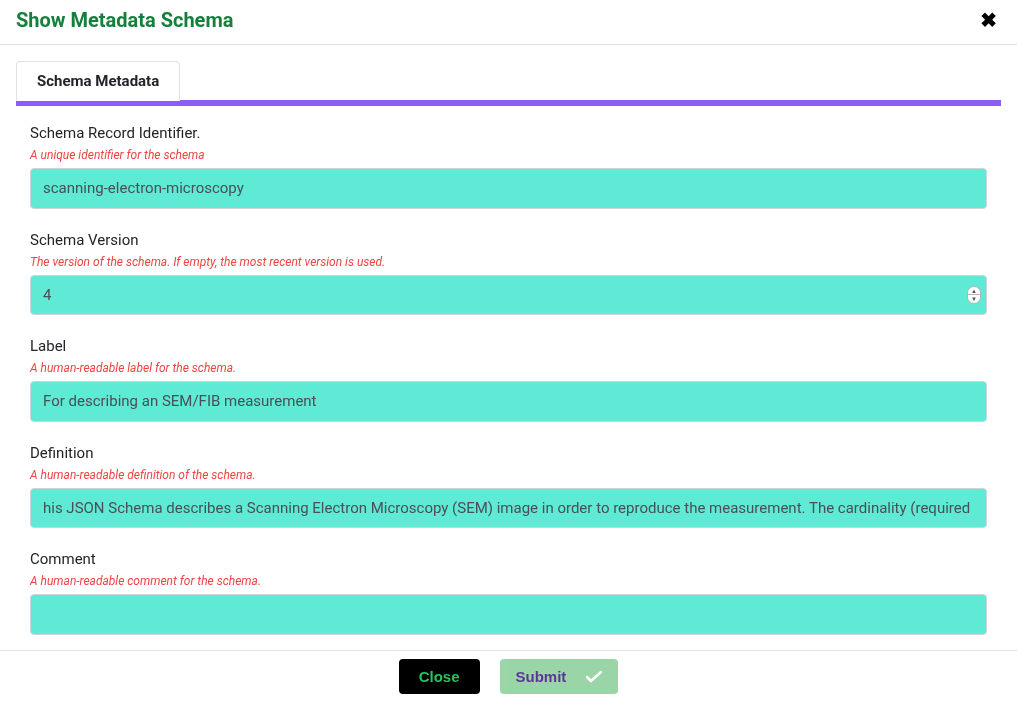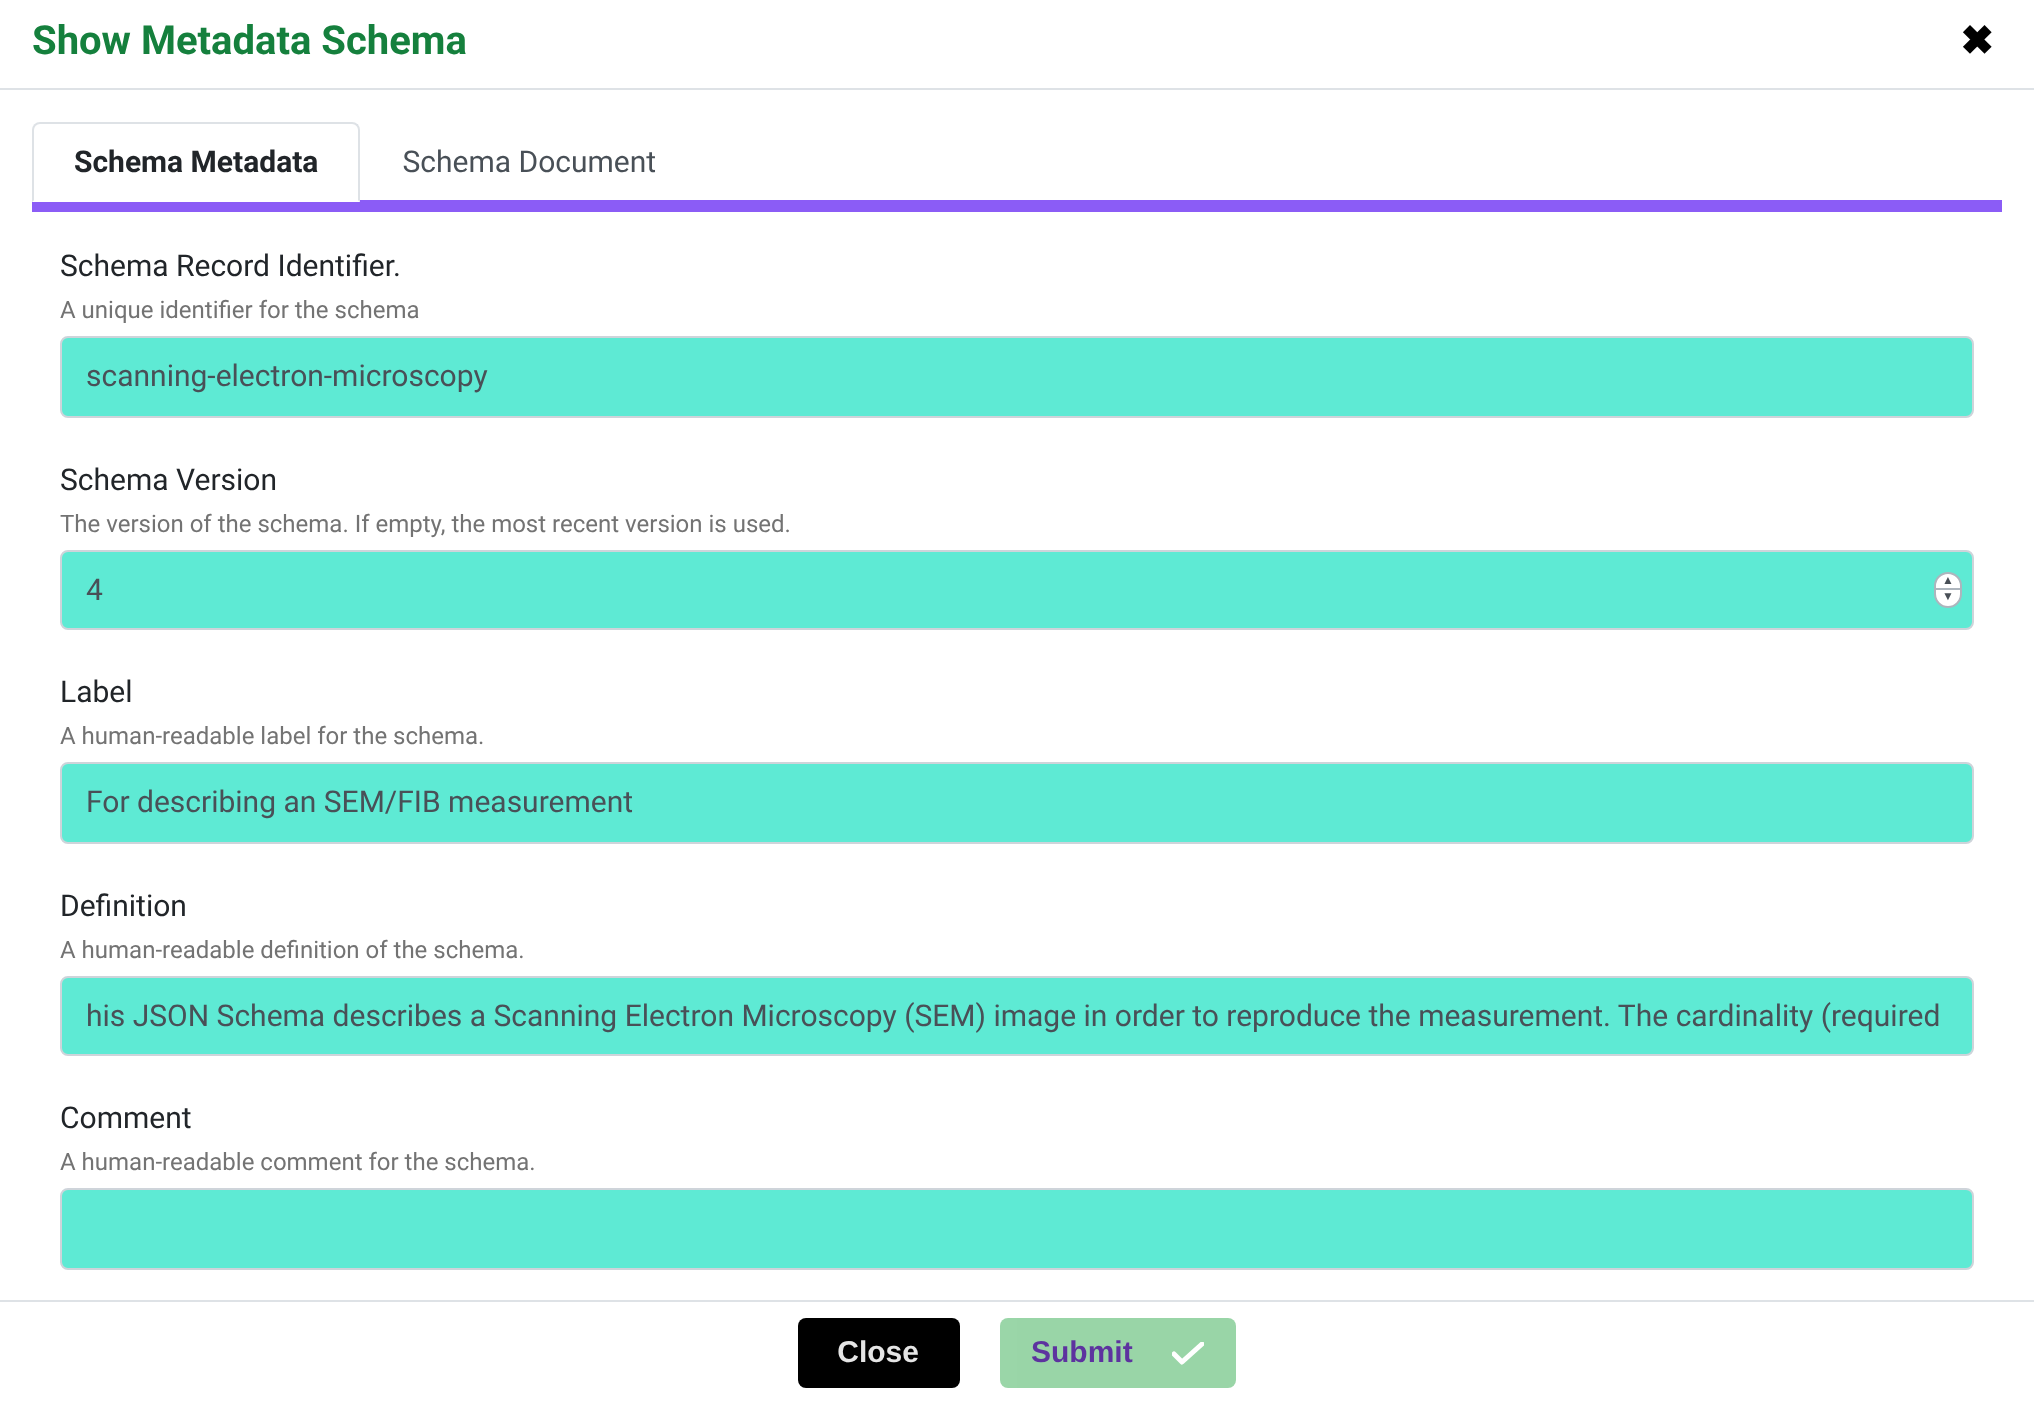--- a/index.html
+++ b/index.html
@@ -75,22 +75,23 @@
     .form-label {
       display: block;
       font-size: 15px;
       color: #212529;
       margin-bottom: 6px;
       font-weight: 400;
     }
     .form-hint {
       display: block;
       font-size: 12px;
-      color: #737373;
+      color: #ef4444;
       margin-bottom: 6px;
+      font-style: italic;
     }
     .form-input {
       width: 100%;
       padding: 8px 12px;
       font-size: 15px;
       color: #495057;
       background: #5eead4;
       border: 1px solid #ced4da;
       border-radius: 4px;
       line-height: 1.5;
@@ -150,21 +151,21 @@
       border-radius: 4px;
       border: none;
       cursor: pointer;
       display: inline-flex;
       align-items: center;
       gap: 20px;
       line-height: 1.3;
     }
     .btn-close {
       background: #000;
-      color: #e5e5e5;
+      color: #22c55e;
     }
     .btn-submit {
       background: #8fd19e;
       color: #4c1d95;
       opacity: 0.9;
       cursor: default;
       padding: 8px 16px;
     }
     .check-icon svg {
       display: block;
@@ -174,21 +175,20 @@
 <body>
 
 <div class="modal-header">
   <h1 class="modal-title">Show Metadata Schema</h1>
   <span class="close-icon">✖</span>
 </div>
 
 <div class="modal-body">
   <div class="tabs">
     <div class="tab active">Schema Metadata</div>
-    <div class="tab">Schema Document</div>
   </div>
 
   <div class="form-content">
 
     <div class="form-group">
       <label class="form-label">Schema Record Identifier.</label>
       <span class="form-hint">A unique identifier for the schema</span>
       <input type="text" class="form-input" readonly="" value="scanning-electron-microscopy" style="">
     </div>
 

